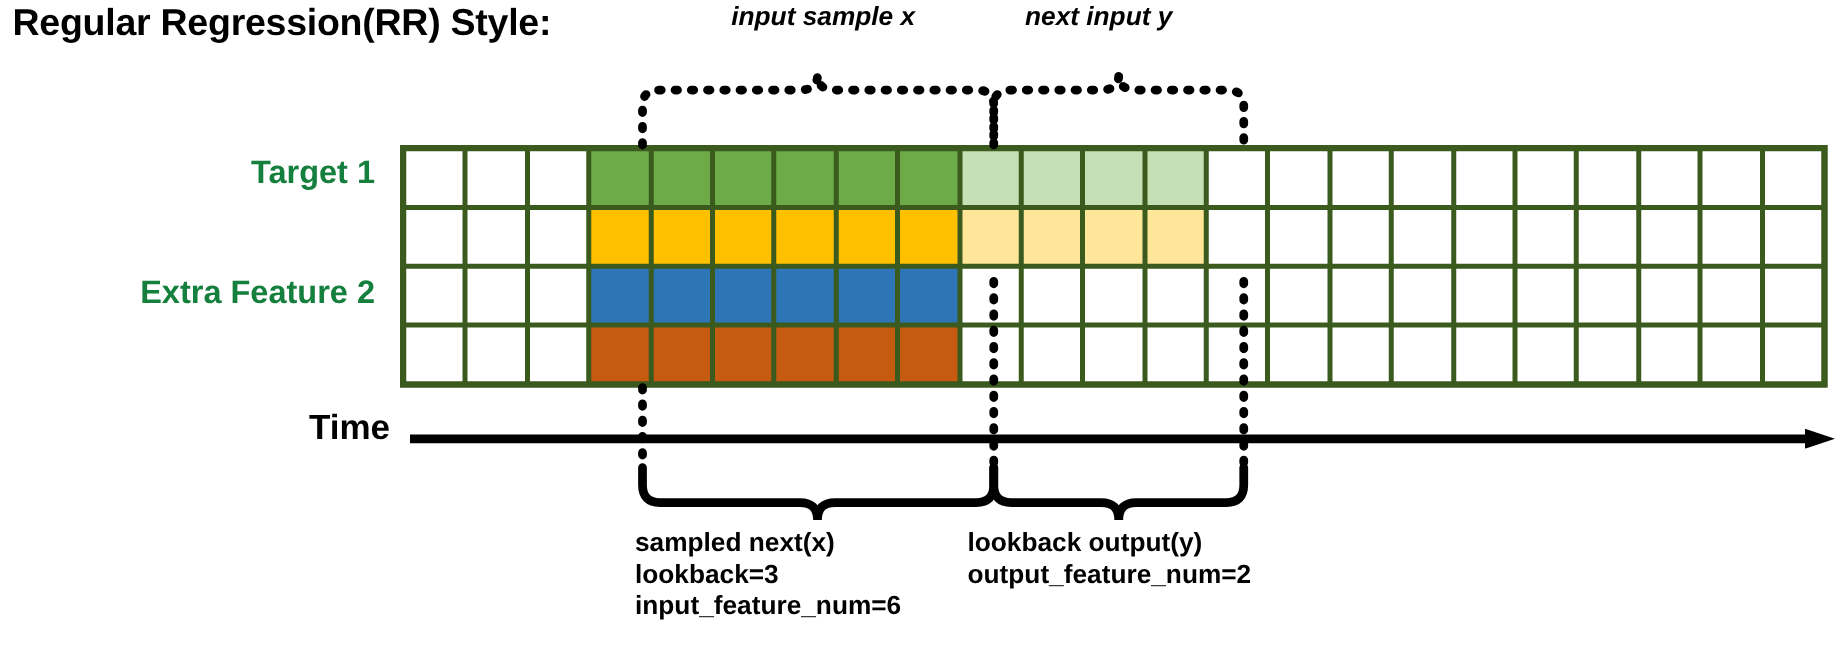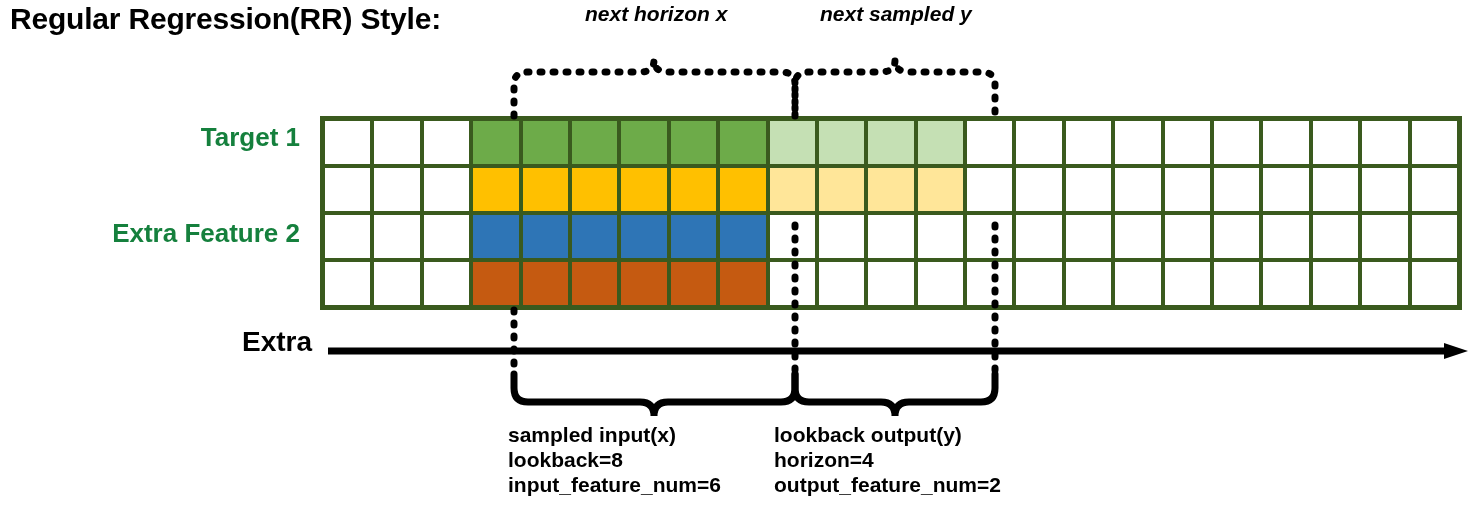--- a/index.html
+++ b/index.html
@@ -221,21 +221,21 @@
       <div class="cell" style="background: rgb(255, 255, 255);"></div>
       <div class="cell" style="background: rgb(255, 255, 255);"></div>
       <div class="cell" style="background: rgb(255, 255, 255);"></div>
       <div class="cell" style="background: rgb(255, 255, 255);"></div>
       <div class="cell" style="background: rgb(255, 255, 255);"></div>
       <div class="cell" style="background: rgb(255, 255, 255);"></div>
       <div class="cell" style="background: rgb(255, 255, 255);"></div>
       <div class="cell" style="background: rgb(255, 255, 255);"></div>
     </div>
 
-  <div id="time-label">Extra</div>
+  <div id="time-label">Time</div>
   <svg id="time-axis" viewBox="0 0 1140 16">
     <line x1="0" y1="8" x2="1118" y2="8" stroke="#000000" stroke-width="7"></line>
     <polygon points="1116,0 1140,8 1116,16" fill="#000000"></polygon>
   </svg>
 
   <svg id="overlay" viewBox="0 0 1476 516">
 
     <g fill="none" stroke="#000000" stroke-width="7" stroke-linecap="round" stroke-dasharray="2 11">
       <path d="M514,116 L514,84 Q514,72 528,72 L640,72 Q654,72 654,60 Q654,72 668,72 L781,72 Q795,72 795,84 L795,116"></path>
     </g>
@@ -252,27 +252,26 @@
 
     <g fill="none" stroke="#000000" stroke-width="7" stroke-linecap="round">
       <path d="M514,374 L514,388 Q514,402 528,402 L640,402 Q654,402 654,416 Q654,402 668,402 L781,402 Q795,402 795,388 L795,374"></path>
     </g>
 
     <g fill="none" stroke="#000000" stroke-width="7" stroke-linecap="round">
       <path d="M795,374 L795,388 Q795,402 809,402 L881,402 Q895,402 895,416 Q895,402 909,402 L981,402 Q995,402 995,388 L995,374"></path>
     </g>
   </svg>
 
-  <div class="top-note" id="note-x">next horizon x</div>
-  <div class="top-note" id="note-y">next sampled y</div>
+  <div class="top-note" id="note-x">input sample x</div>
+  <div class="top-note" id="note-y">next input y</div>
 
   <div class="bottom-note" id="note-input">
-    <div>sampled input(x)</div>
-    <div>lookback=8</div>
+    <div>sampled next(x)</div>
+    <div>lookback=3</div>
     <div>input_feature_num=6</div>
   </div>
   <div class="bottom-note" id="note-output">
     <div>lookback output(y)</div>
-    <div>horizon=4</div>
     <div>output_feature_num=2</div>
   </div>
 
 </div>
 
 </body></html>

